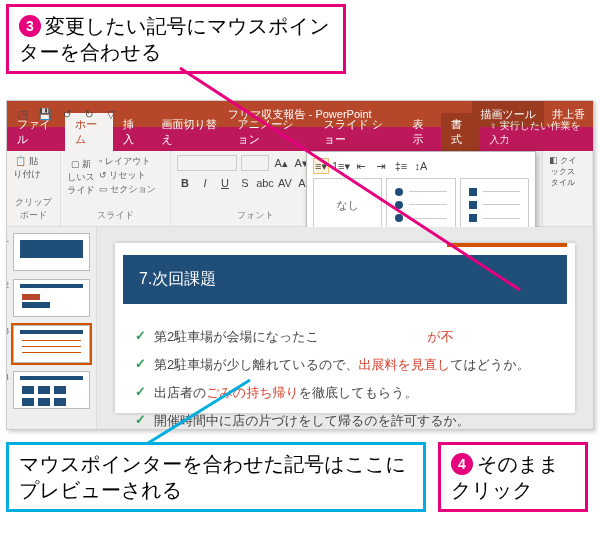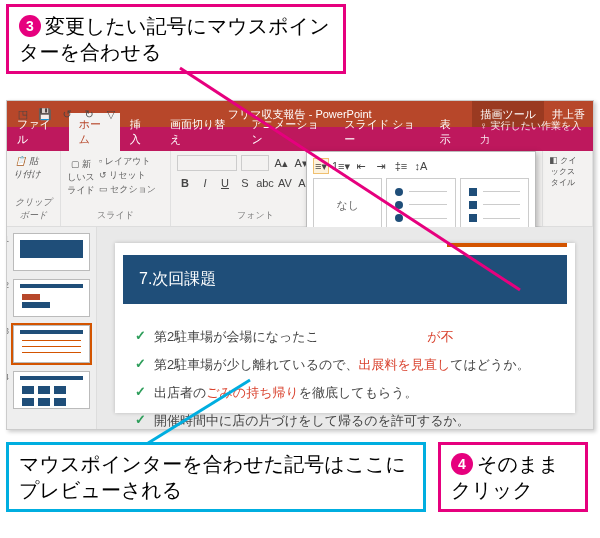--- a/index.html
+++ b/index.html
@@ -111,25 +111,26 @@
     </div>
 
     <div class="tabs">
       <div class="tab">ファイル</div>
       <div class="tab active">ホーム</div>
       <div class="tab">挿入</div>
       <div class="tab">画面切り替え</div>
       <div class="tab">アニメーション</div>
       <div class="tab">スライド ショー</div>
       <div class="tab">表示</div>
+      <div class="tab" style="background:#9a3a21">書式</div>
       <div class="tab tell">実行したい作業を入力</div>
     </div>
 
     <div class="ribbon">
-      <div class="group" style="width:54px;font-style:italic;">
+      <div class="group" style="width:54px;">
         <div class="big-ico">
           <span>📋</span>
           <span>貼り付け</span>
         </div>
         <div class="label">クリップボード</div>
       </div>
       <div class="group" style="width:110px;">
         <div class="row">
           <div class="big-ico">
             <span>▢</span>

